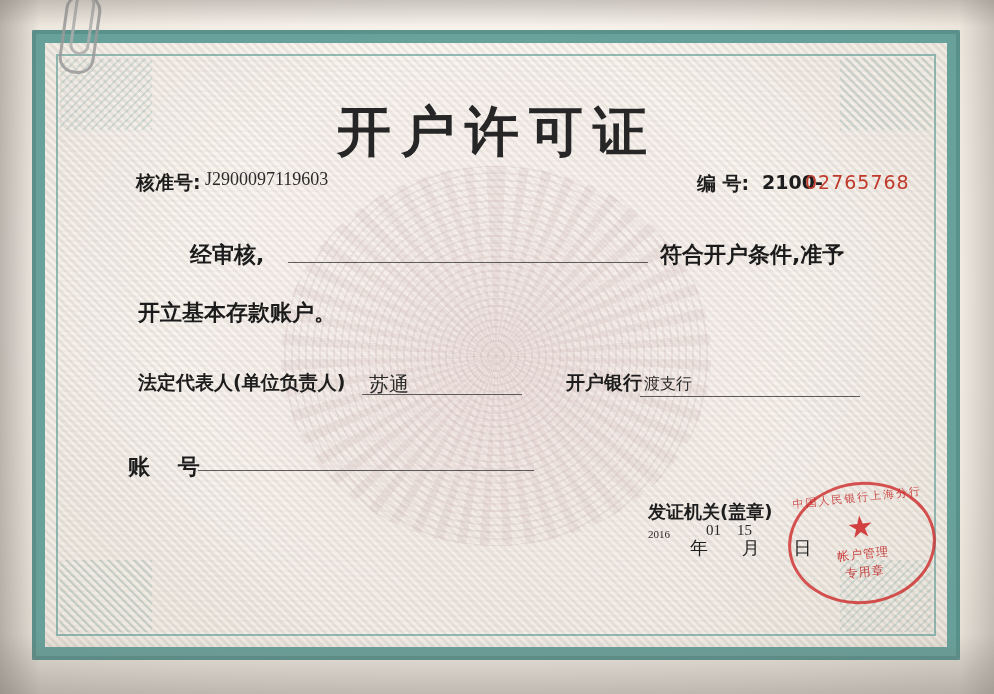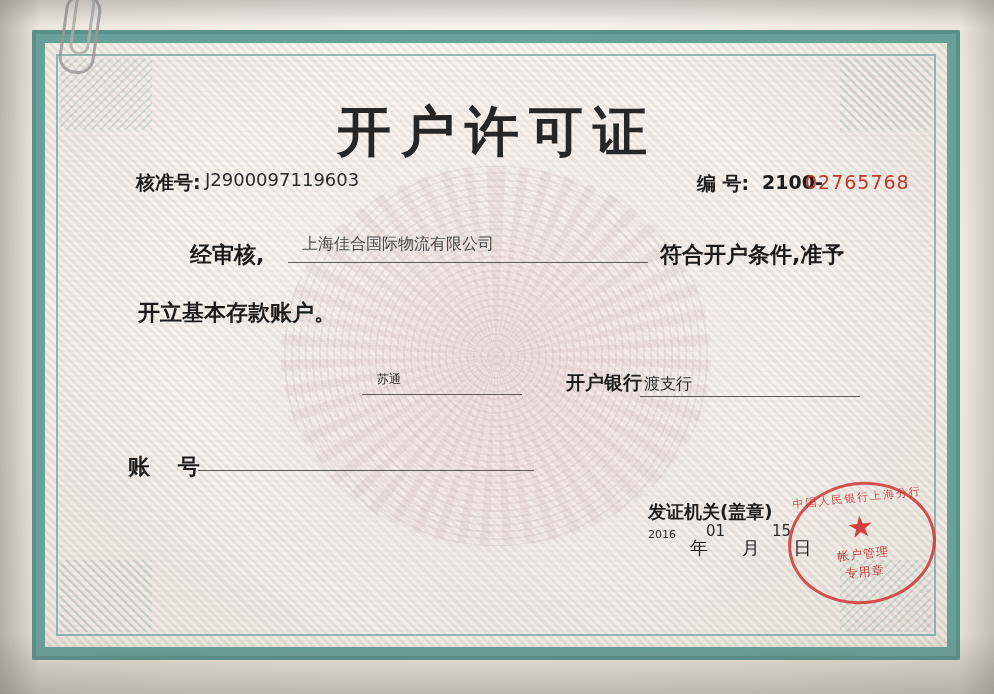--- a/index.html
+++ b/index.html
@@ -162,20 +162,21 @@
     font-weight: bold;
   }
   .label-lg {
     color: #1b1b1b;
     font-size: 22px;
     font-weight: bold;
   }
   .printed {
     color: #2a2a2a;
     font-size: 17px;
+    font-family: Liberation Serif, serif;
   }
   .ink-red {
     color: #c0392b;
     font-size: 19px;
     letter-spacing: 1px;
   }
   .rule {
     position: absolute;
     height: 0;
     border-bottom: 1.6px solid #3a3a3a;
@@ -248,40 +249,40 @@
     <div class="t title">开户许可证</div>
 
     <div class="t label" style="left:136px; top:170px;">核准号:</div>
     <div class="t printed" style="left:205px; top:169px; font-size:18px;">J2900097119603</div>
 
     <div class="t label" style="left:697px; top:171px;">编 号:</div>
     <div class="t label" style="left:762px; top:171px;">2100-</div>
     <div class="t ink-red" style="left:805px; top:171px;">02765768</div>
 
     <div class="t label-lg" style="left:190px; top:240px;">经审核,</div>
-    <div class="t printed" style="left:302px; top:234px; font-size:16px; color:#4a4a4a;">上海佳合国际物流有限公司</div>
     <div class="rule" style="left:288px; top:262px; width:360px;"></div>
     <div class="t label-lg" style="left:660px; top:240px;">符合开户条件,准予</div>
 
     <div class="t label-lg" style="left:138px; top:298px;">开立基本存款账户。</div>
 
-    <div class="t printed" style="left:369px; top:371px; font-size:12px;margin-left:8px;">苏通</div>
+    <div class="t label" style="left:138px; top:370px;">法定代表人(单位负责人)</div>
+    <div class="t printed" style="left:369px; top:371px; font-size:20px;">苏通</div>
     <div class="rule" style="left:362px; top:394px; width:160px;"></div>
 
     <div class="t label" style="left:566px; top:370px;">开户银行</div>
     <div class="t printed" style="left:644px; top:374px; font-size:16px;">渡支行</div>
     <div class="rule" style="left:640px; top:396px; width:220px;"></div>
 
     <div class="t label-lg" style="left:128px; top:452px; letter-spacing:10px;">账 号</div>
     <div class="rule" style="left:198px; top:470px; width:336px;"></div>
 
     <div class="t label" style="left:648px; top:500px; font-size:18px;">发证机关(盖章)</div>
     <div class="t printed" style="left:648px; top:528px; font-size:11px;">2016</div>
     <div class="t printed" style="left:706px; top:522px; font-size:15px;text-align:right;">01</div>
-    <div class="t printed" style="left:772px; top:522px; font-size:15px;">15</div>
+    <div class="t printed" style="left:737px; top:522px; font-size:15px;">15</div>
     <div class="t label" style="left:690px; top:536px; font-size:18px; font-weight:normal; letter-spacing:14px;">年 月 日</div>
 
   </div>
 
   <div class="seal">
     <div class="seal-ring"></div>
     <div class="seal-arc">中国人民银行上海分行</div>
     <div class="seal-star">★</div>
     <div class="seal-txt seal-txt-1">帐户管理</div>
     <div class="seal-txt seal-txt-2">专用章</div>

